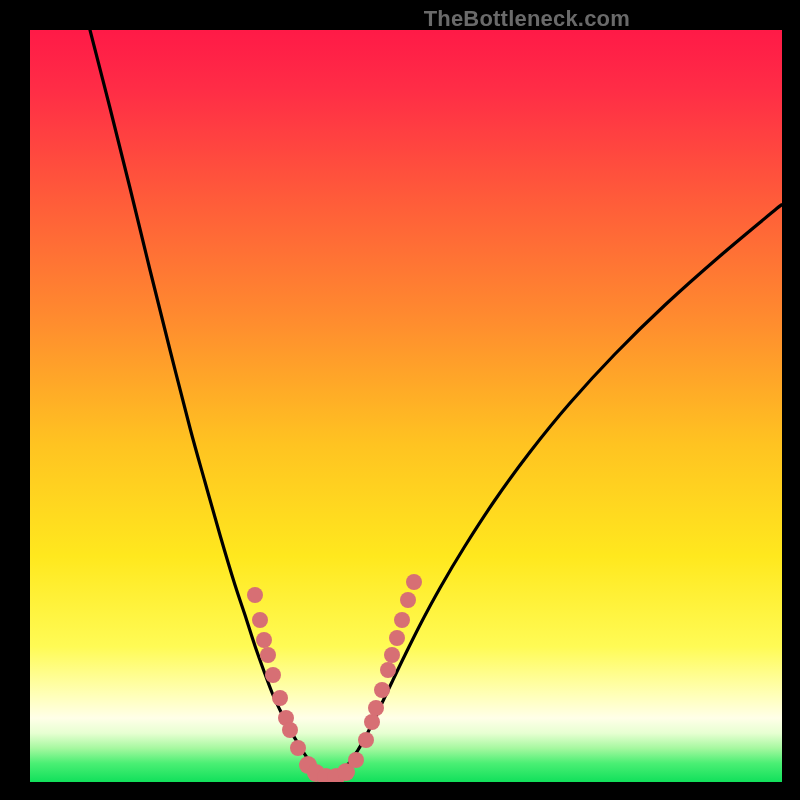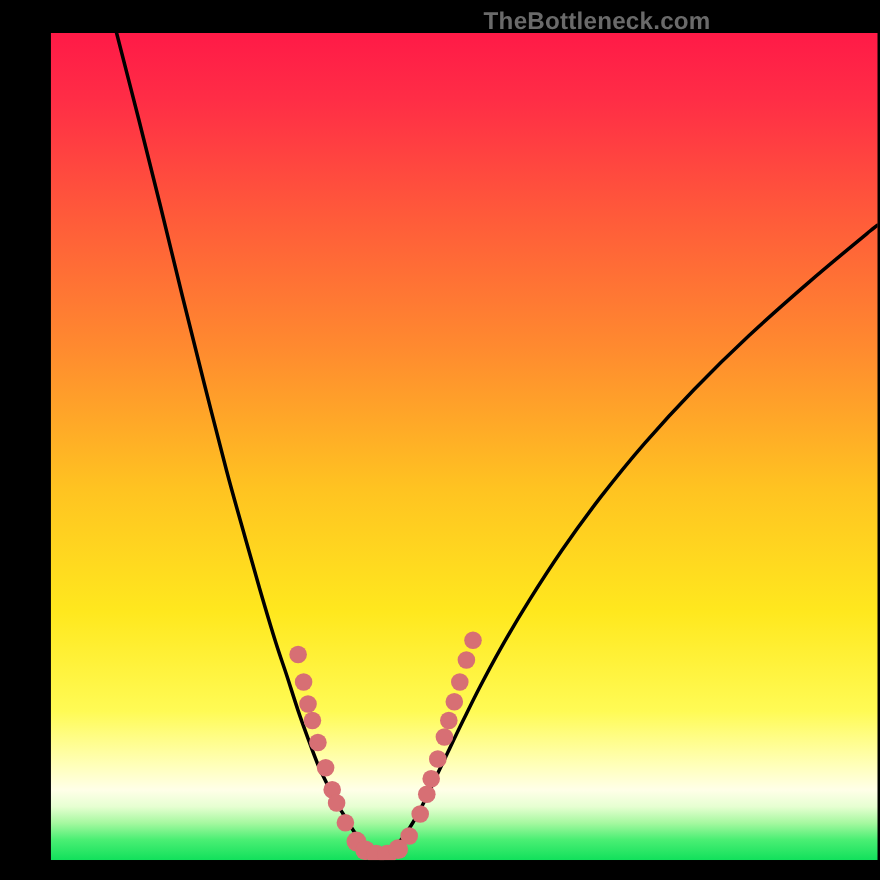--- a/index.html
+++ b/index.html
@@ -6,21 +6,21 @@
     margin: 0;
     padding: 0;
     width: 800px;
     height: 800px;
     overflow: hidden;
     background: #000;
     font-family: Arial, Helvetica, sans-serif;
   }
   .frame {
     position: absolute;
-    left: 16px;
+    left: 0;
     top: 0;
     width: 652px;
     height: 800px;
     background: #000;
   }
   .plot-area {
     position: absolute;
     left: 30px;
     top: 30px;
     width: 752px;

